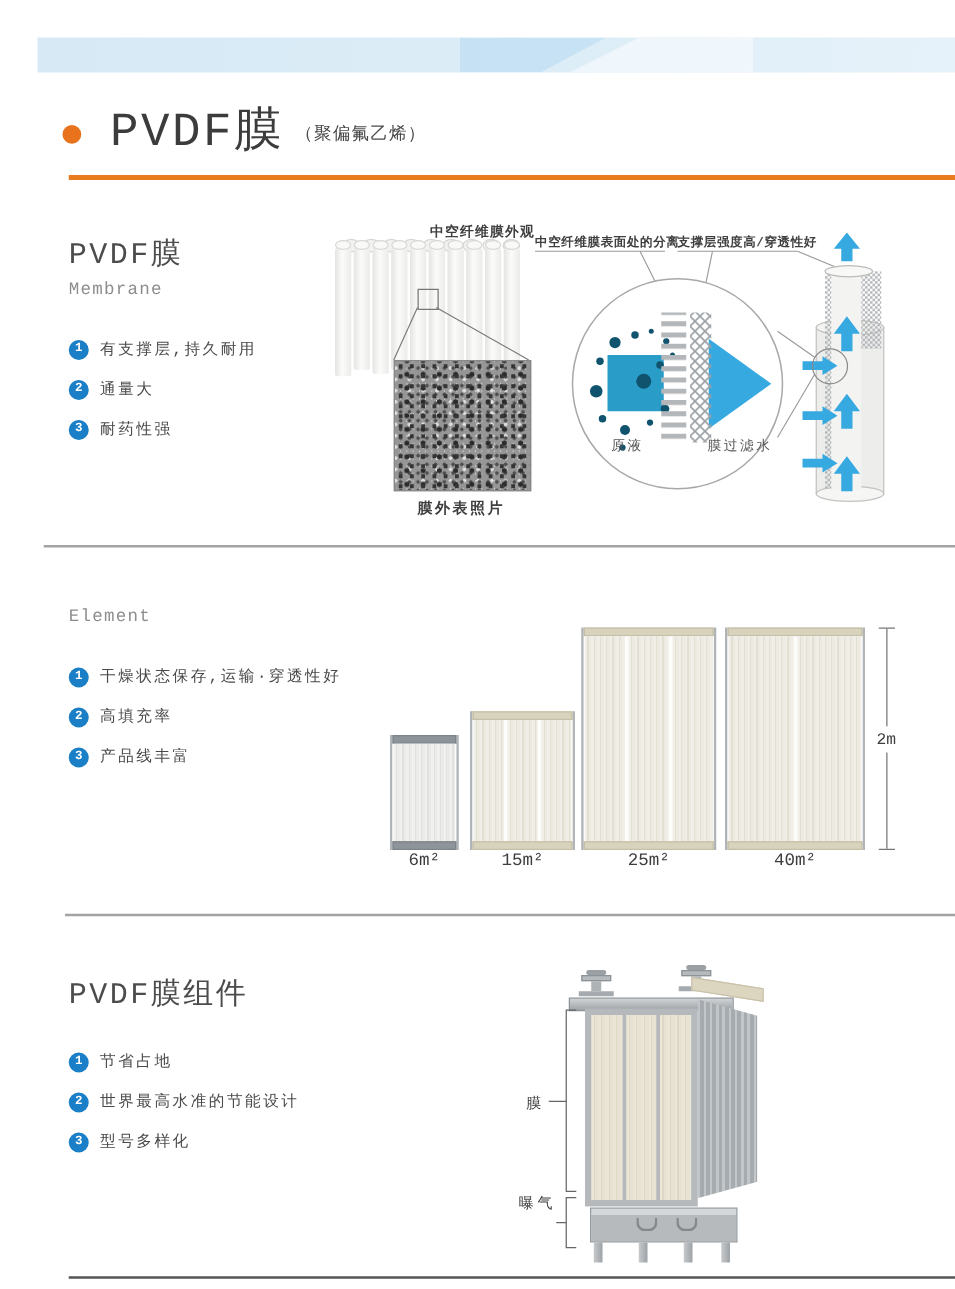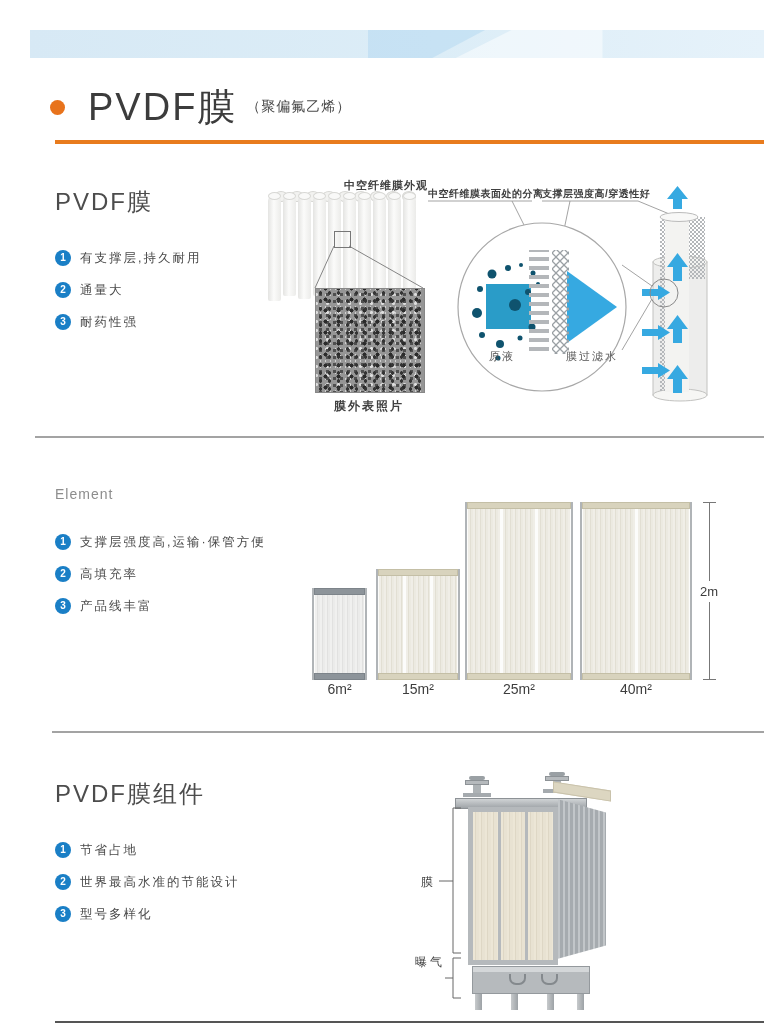--- a/index.html
+++ b/index.html
@@ -1,17 +1,17 @@
 <!DOCTYPE html>
 <html><head>
 <meta charset="utf-8">
 <style>
   html,body{margin:0;padding:0;background:#fff;}
   #page{position:relative;width:764px;height:1031px;background:#fff;overflow:hidden;
-        font-family:Liberation Sans, sans-serif;color:#4a4a4a;}
+        font-family:Liberation Mono, monospace;color:#4a4a4a;}
 
   
   .topbar{position:absolute;left:30px;top:30px;right:0;height:28px;
     background:linear-gradient(95deg,#d7e9f5 0%,#dcedf7 55%,#e6f2fa 100%);overflow:hidden;}
   .topbar .facet1{position:absolute;left:46%;top:0;width:16%;height:100%;
     background:rgba(173,213,239,.45);clip-path:polygon(0 0,100% 0,55% 100%,0 100%);}
   .topbar .facet2{position:absolute;left:58%;top:0;width:20%;height:100%;
     background:rgba(255,255,255,.5);clip-path:polygon(38% 0,100% 0,100% 100%,0 100%);}
 
   
@@ -129,20 +129,21 @@
 
   <div class="title-row">
     <span class="title-bullet"></span>
     <h1>PVDF膜</h1>
     <span class="title-sub">（聚偏氟乙烯）</span>
   </div>
   <div class="title-rule"></div>
 
   <div class="seccol" style="top:186px;">
     <h2 class="sec-h">PVDF膜</h2>
+    <div class="sec-sub">Membrane</div>
     <div class="feats">
       <div class="feat">
         <span class="fnum">1</span>
         <span class="ftext">有支撑层,持久耐用</span>
       </div>
       <div class="feat">
         <span class="fnum">2</span>
         <span class="ftext">通量大</span>
       </div>
       <div class="feat">
@@ -260,21 +261,21 @@
     <div class="dlabel dl-filt">膜过滤水</div>
   </div>
 
   <div class="rule r1"></div>
 
   <div class="seccol" style="top:480px;">
     <div class="sec-sub">Element</div>
     <div class="feats">
       <div class="feat">
         <span class="fnum">1</span>
-        <span class="ftext">支撑层强度高,运输·保管方便</span>
+        <span class="ftext">干燥状态保存,运输·穿透性好</span>
       </div>
       <div class="feat">
         <span class="fnum">2</span>
         <span class="ftext">高填充率</span>
       </div>
       <div class="feat">
         <span class="fnum">3</span>
         <span class="ftext">产品线丰富</span>
       </div>
     </div>

